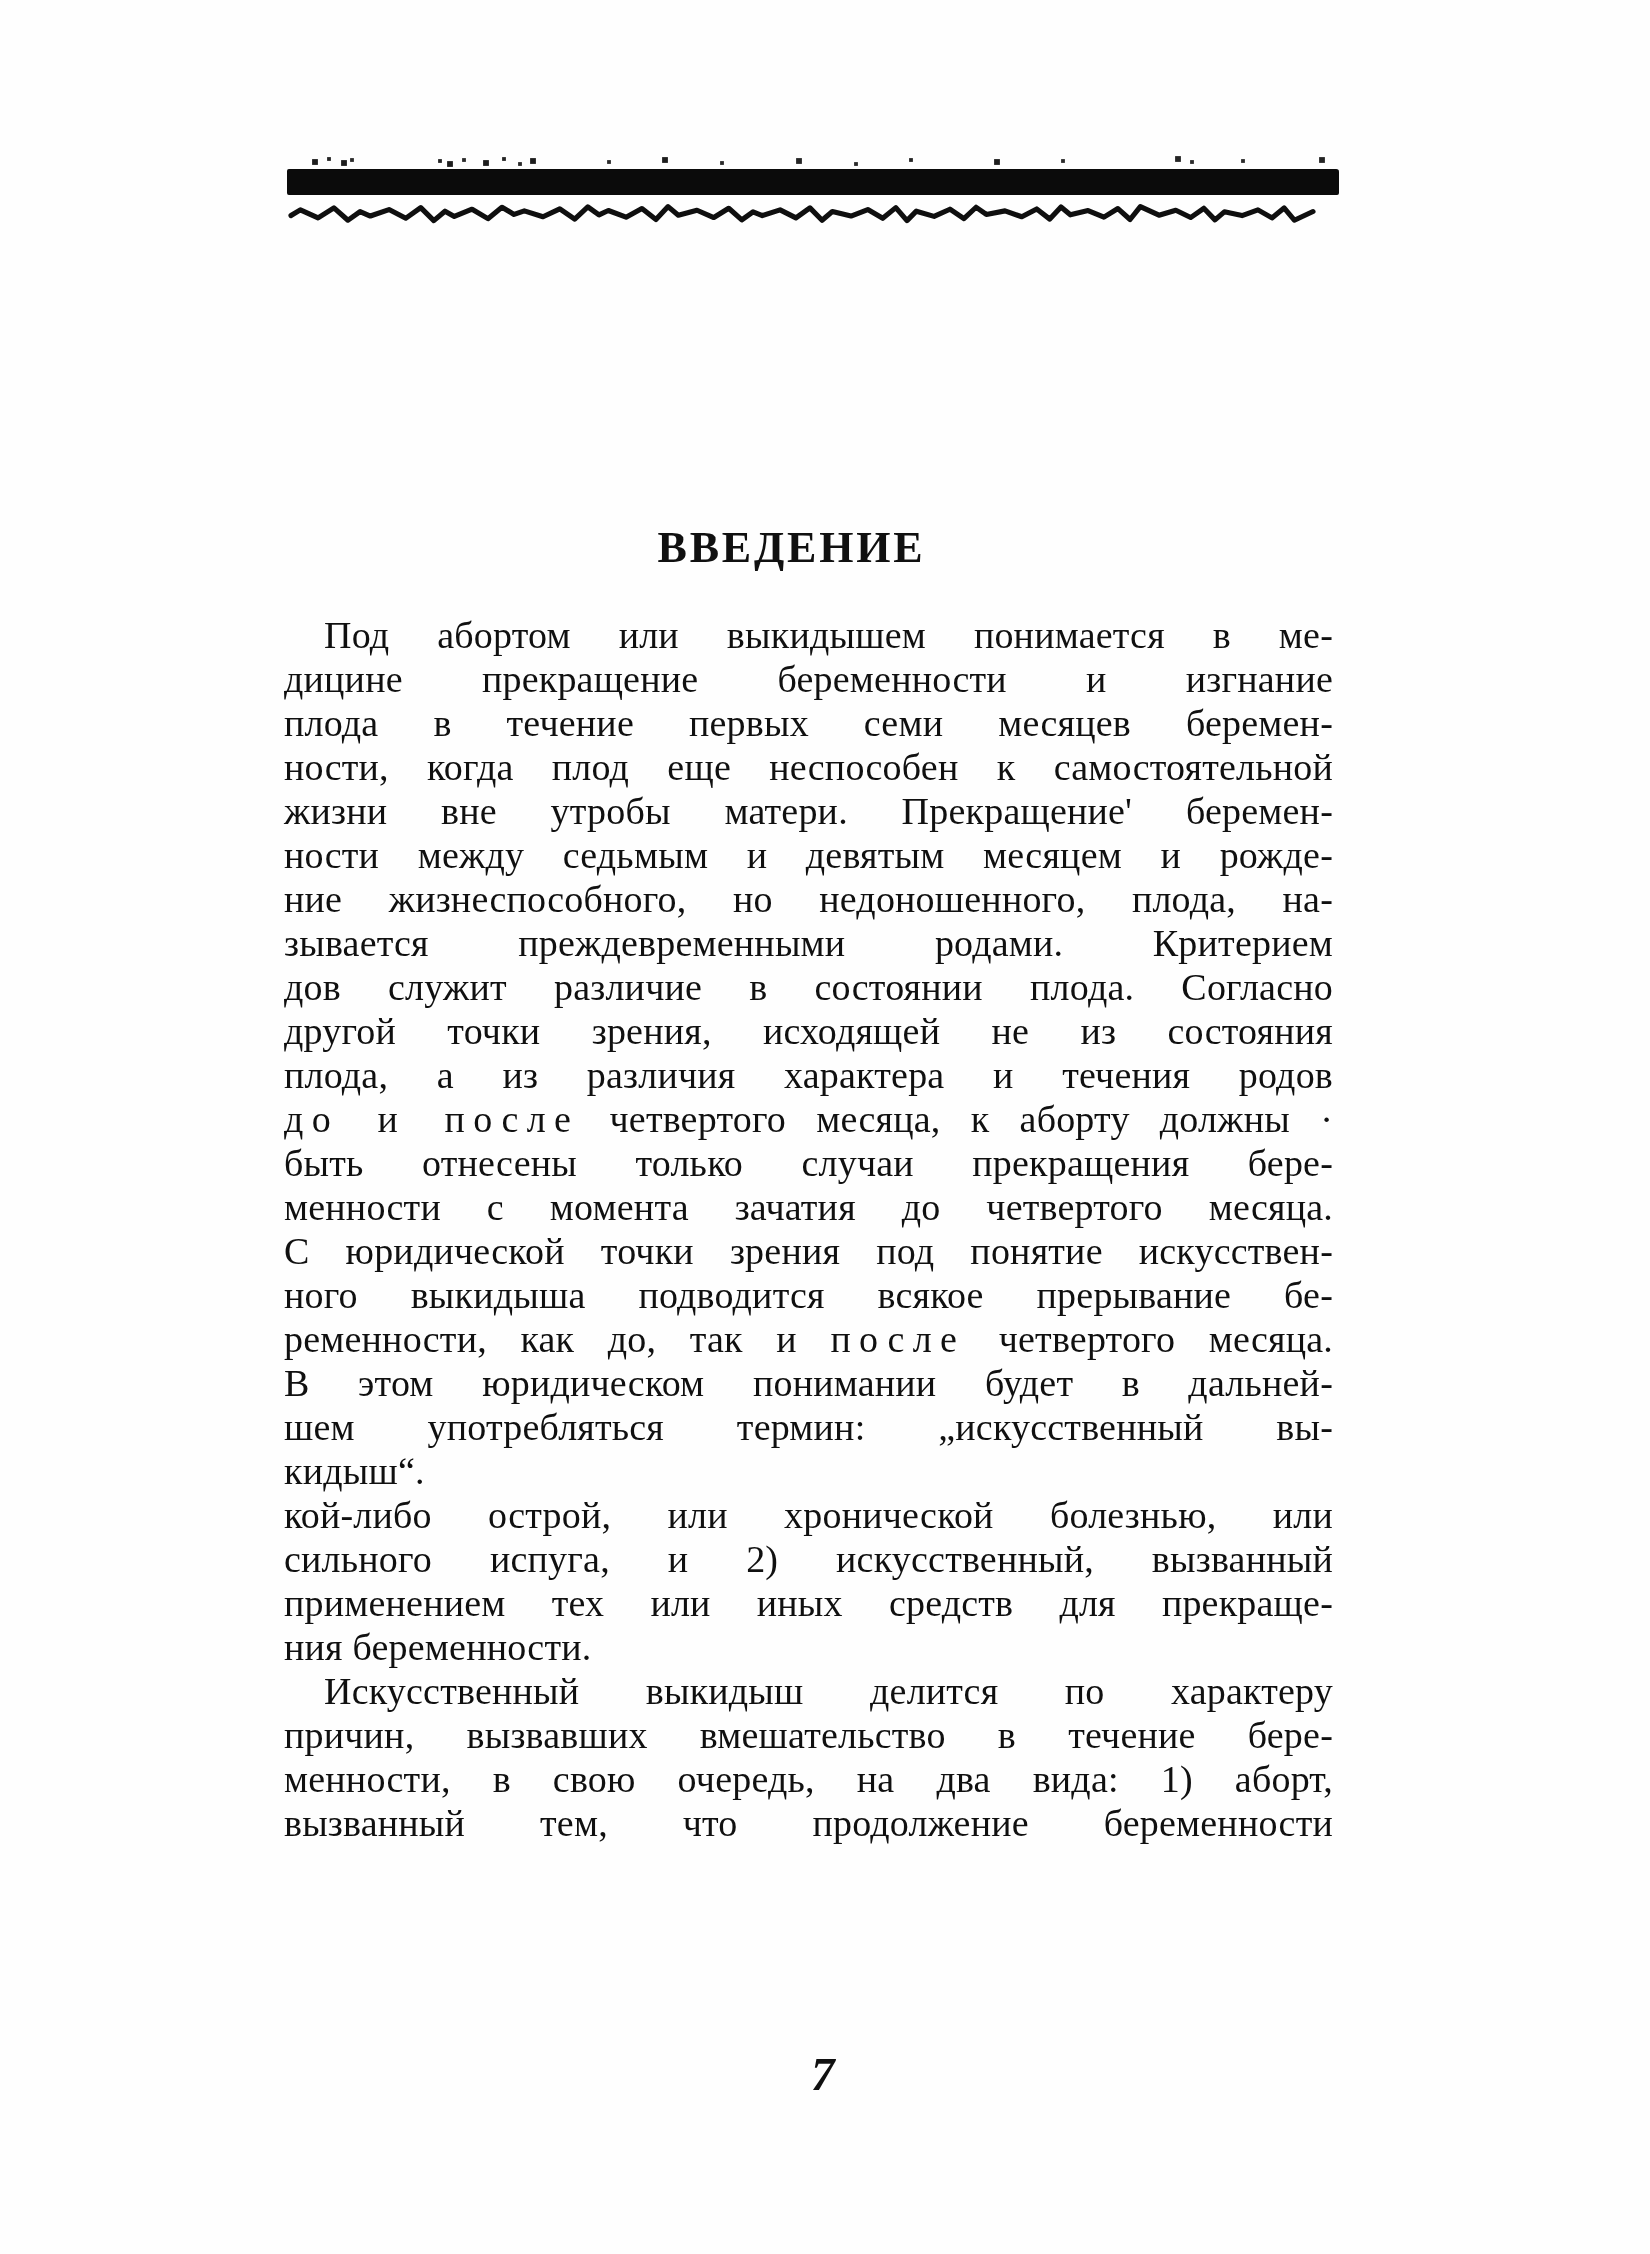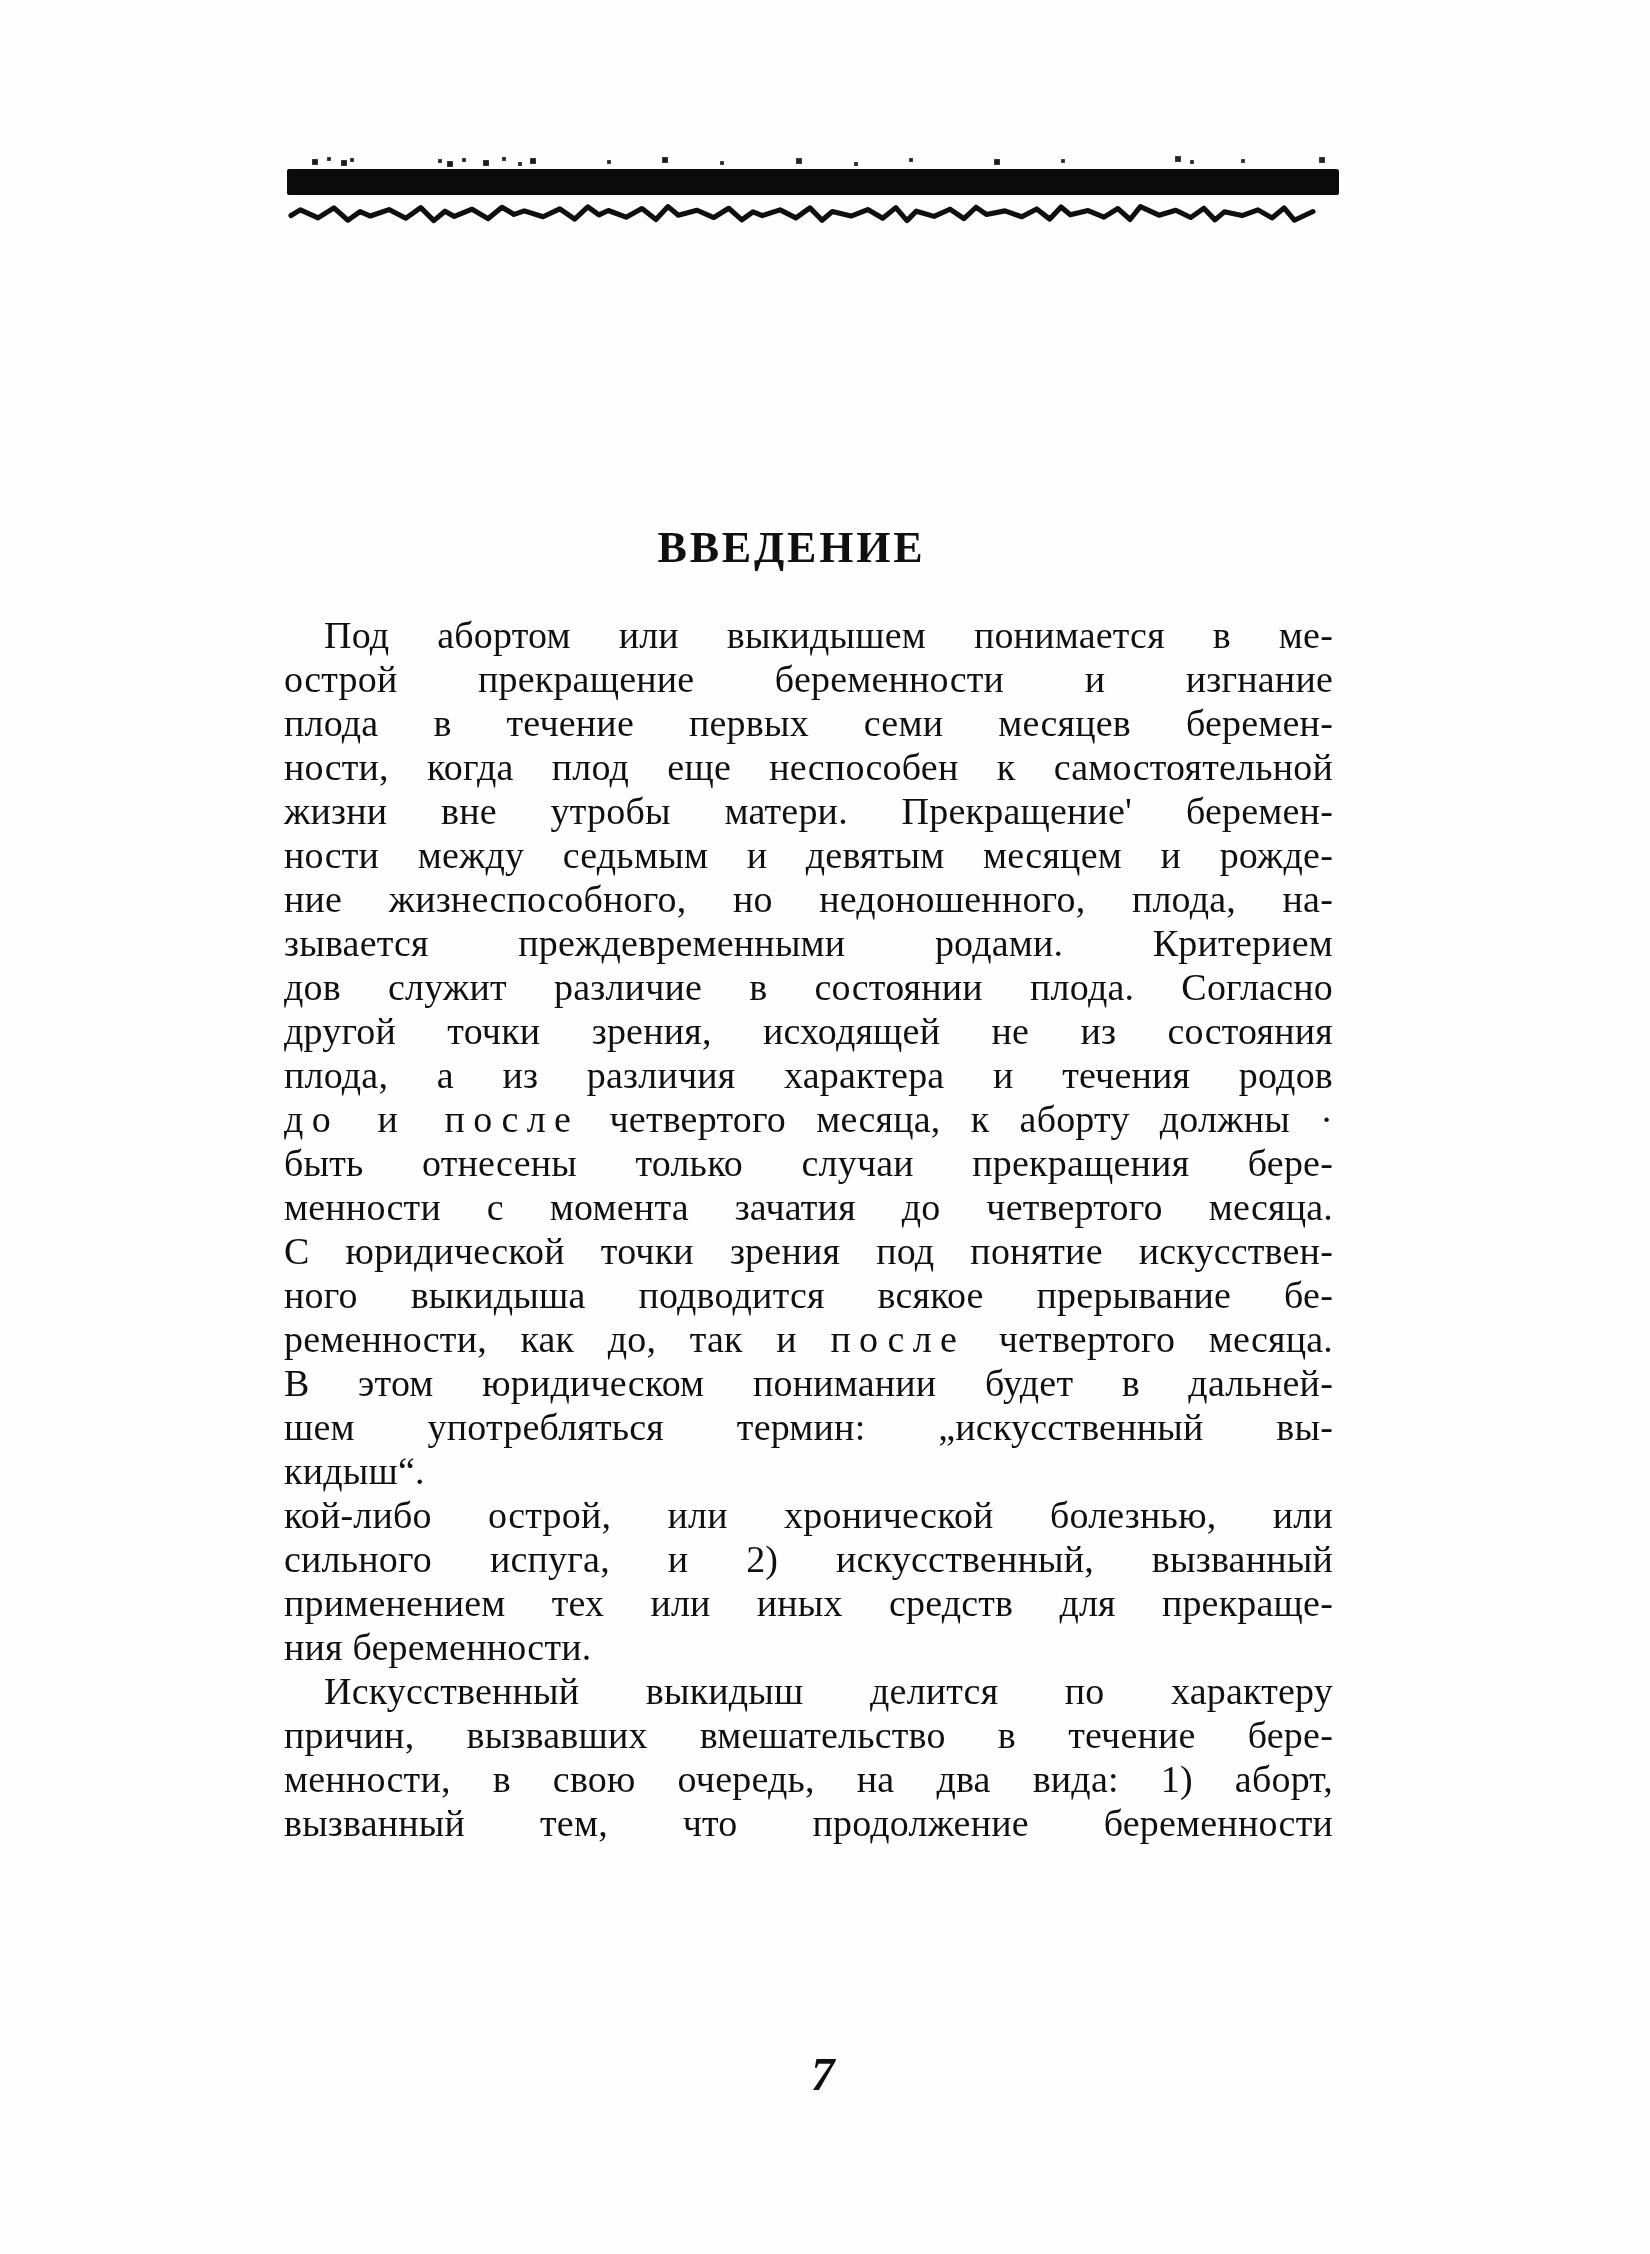--- a/index.html
+++ b/index.html
@@ -58,21 +58,21 @@
   <div class="rule-bar"></div>
 
   <svg class="wavy" width="1050" height="28" viewBox="0 0 1110 30">
     <polyline id="wavy-line" fill="none" stroke="#0f0f0f" stroke-width="5.5" stroke-linecap="round" stroke-linejoin="round" points="0,15.6 10,9.5 29,18.1 46,7.4 61,20.6 74,11.3 85,16.1 105,9.2 123,18.5 139,7.1 153,21.0 165,10.9 175,16.5 194,8.8 211,18.9 226,6.7 239,14.4 250,10.6 270,16.9 288,8.5 304,19.4 318,6.4 330,14.8 340,10.2 359,17.3 376,8.1 391,19.8 404,6.0 415,15.2 435,9.9 453,17.7 469,7.8 483,20.2 495,11.6 505,15.6 524,9.5 541,18.1 556,7.4 569,20.6 580,11.3 600,16.1 618,9.2 634,18.5 648,7.1 660,21.0 670,10.9 689,16.5 706,8.8 721,18.9 734,6.7 745,14.4 765,10.6 783,16.9 799,8.5 813,19.4 825,6.4 835,14.8 854,10.2 871,17.3 886,8.1 899,19.8 910,6.0 930,15.2 948,9.9 964,17.7 978,7.8 990,20.2 1000,11.6 1019,15.6 1036,9.5 1051,18.1 1064,7.4 1075,20.6 1095,11.3"></polyline>
   </svg>
 
   <h1 class="title">ВВЕДЕНИЕ</h1>
 
   <div class="body-text">
       <div class="line indent"><span>Под абортом или выкидышем понимается в ме-</span></div>
-      <div class="line"><span>острой прекращение беременности и изгнание</span></div>
+      <div class="line"><span>дицине прекращение беременности и изгнание</span></div>
       <div class="line"><span>плода в течение первых семи месяцев беремен-</span></div>
       <div class="line"><span>ности, когда плод еще неспособен к самостоятельной</span></div>
       <div class="line"><span>жизни вне утробы матери. Прекращение' беремен-</span></div>
       <div class="line"><span>ности между седьмым и девятым месяцем и рожде-</span></div>
       <div class="line"><span>ние жизнеспособного, но недоношенного, плода, на-</span></div>
       <div class="line"><span>зывается преждевременными родами. Критерием</span></div>
       <div class="line"><span>дов служит различие в состоянии плода. Согласно</span></div>
       <div class="line"><span>другой точки зрения, исходящей не из состояния</span></div>
       <div class="line"><span>плода, а из различия характера и течения родов</span></div>
       <div class="line"><span class="tracked">до и после</span><span> четвертого месяца, к аборту должны ·</span></div>

